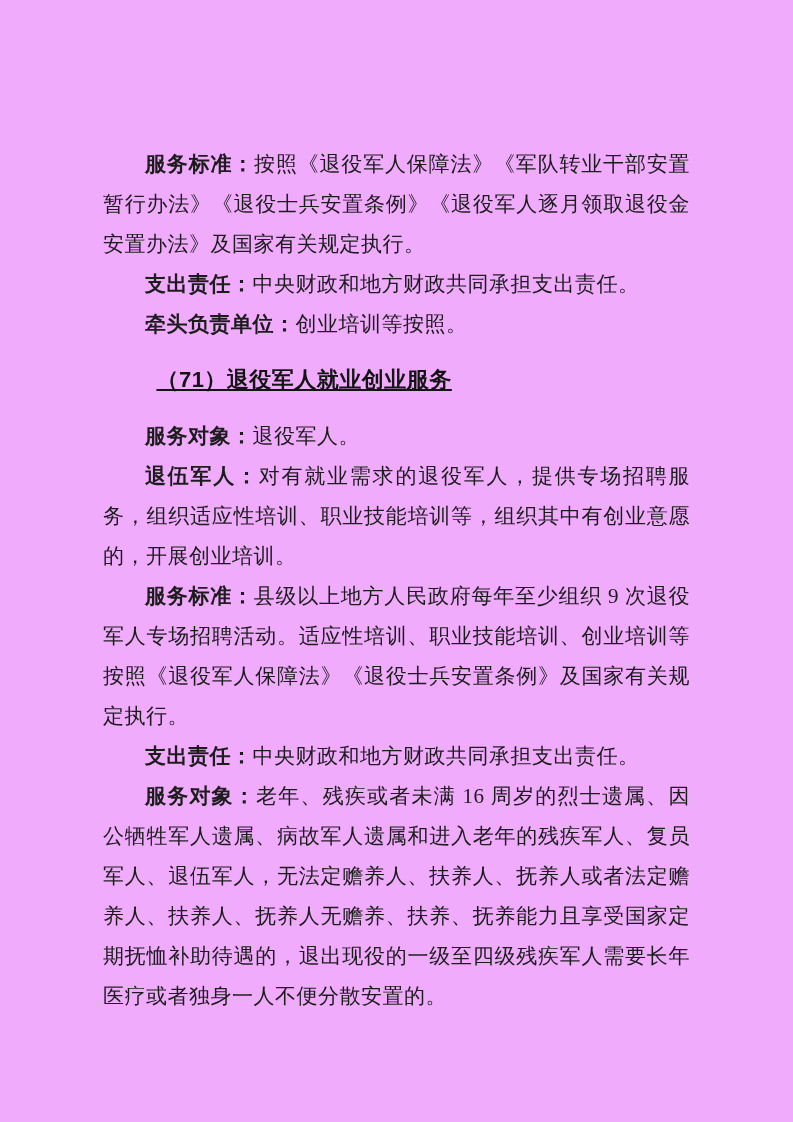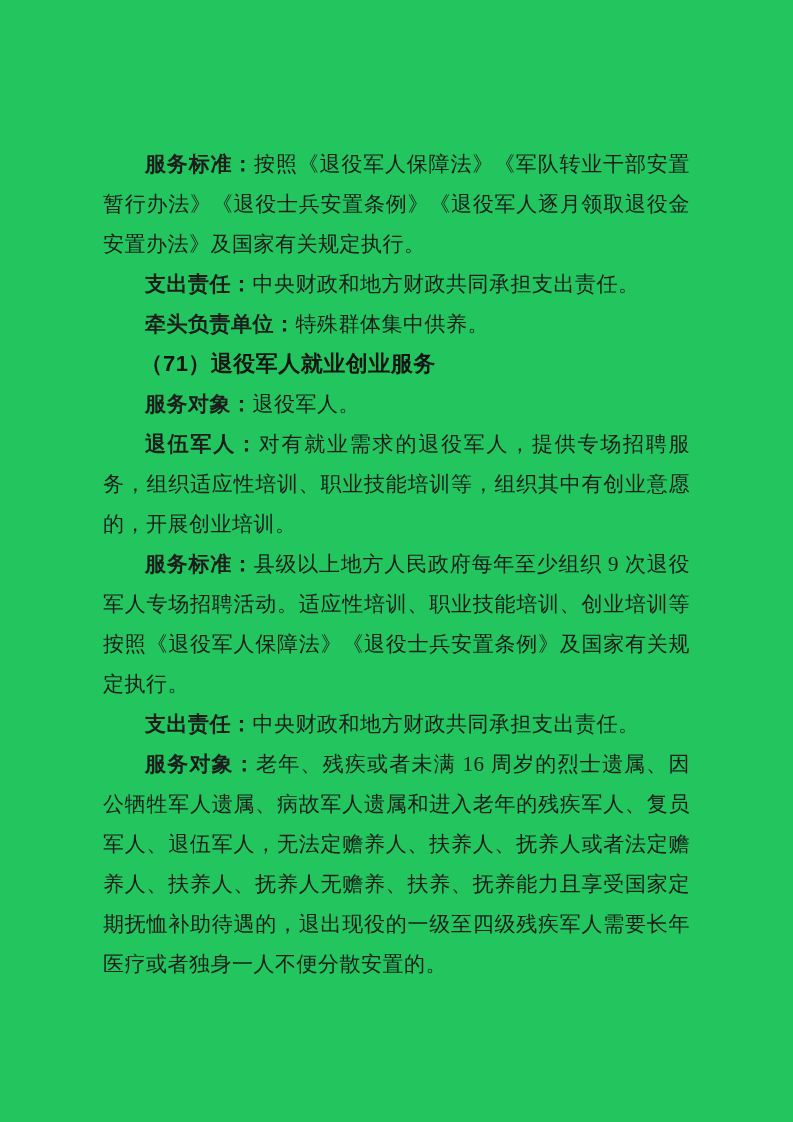--- a/index.html
+++ b/index.html
@@ -5,60 +5,61 @@
   html, body {
     margin: 0;
     padding: 0;
     background: #ffffff;
   }
   .page {
     position: relative;
     width: 793px;
     height: 1122px;
     margin: 0 auto;
-    background: #22c55e;
+    background: #f0abfc;
     box-sizing: border-box;
     padding: 144px 103px 60px 103px;
     overflow: hidden;
     font-family: "Liberation Serif", "DejaVu Serif", serif;
     color: #1c1c1c;
   }
   .para {
     margin: 0;
     font-size: 21px;
     line-height: 40px;
     text-align: justify;
     text-align-last: left;
     text-indent: 2em;
     letter-spacing: 0.5px;
   }
   .para .label {
     font-weight: bold;
   }
   .heading {
-    margin: 0;
+    margin: 16px;
     font-family: "Liberation Sans", "DejaVu Sans", sans-serif;
     font-weight: bold;
     font-size: 22px;
     line-height: 40px;
     text-indent: 1.7em;
     color: #141414;
     letter-spacing: 0.5px;
+    text-decoration: underline;
   }
 </style>
 </head>
 <body>
 
 <div class="page">
 
   <p class="para"><span class="label">服务标准：</span><span>按照《退役军人保障法》《军队转业干部安置暂行办法》《退役士兵安置条例》《退役军人逐月领取退役金安置办法》及国家有关规定执行。</span></p>
 
   <p class="para"><span class="label">支出责任：</span><span>中央财政和地方财政共同承担支出责任。</span></p>
 
-  <p class="para"><span class="label">牵头负责单位：</span><span>特殊群体集中供养。</span></p>
+  <p class="para"><span class="label">牵头负责单位：</span><span>创业培训等按照。</span></p>
 
   <h3 class="heading">（71）退役军人就业创业服务</h3>
 
   <p class="para"><span class="label">服务对象：</span><span>退役军人。</span></p>
 
   <p class="para"><span class="label">退伍军人：</span><span>对有就业需求的退役军人，提供专场招聘服务，组织适应性培训、职业技能培训等，组织其中有创业意愿的，开展创业培训。</span></p>
 
   <p class="para"><span class="label">服务标准：</span><span>县级以上地方人民政府每年至少组织 9 次退役军人专场招聘活动。适应性培训、职业技能培训、创业培训等按照《退役军人保障法》《退役士兵安置条例》及国家有关规定执行。</span></p>
 
   <p class="para"><span class="label">支出责任：</span><span>中央财政和地方财政共同承担支出责任。</span></p>

